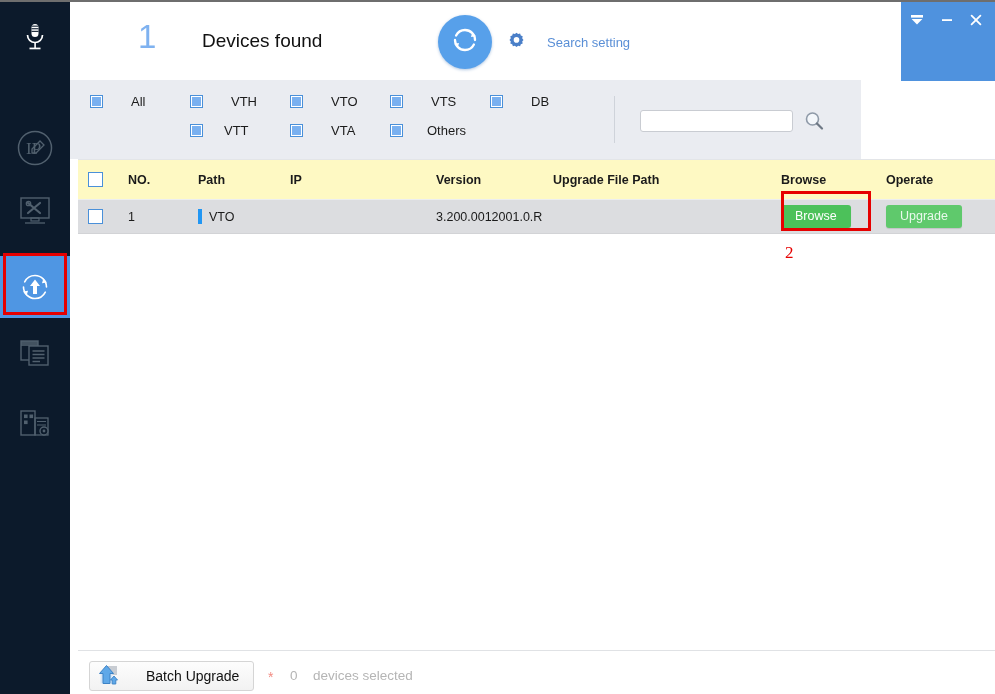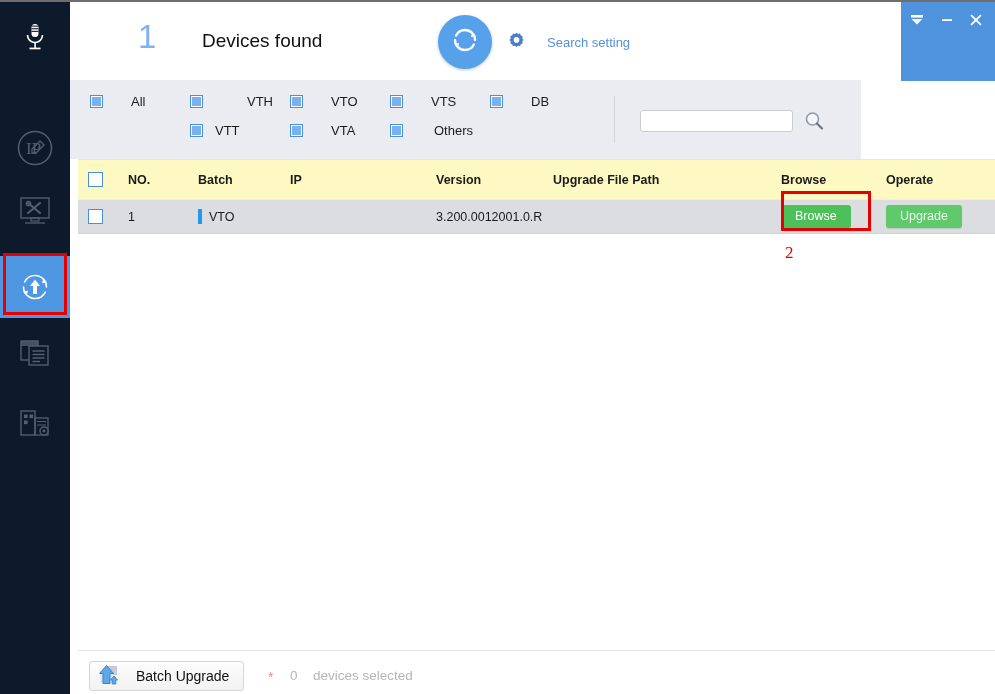--- a/index.html
+++ b/index.html
@@ -283,21 +283,21 @@
     height: 44px;
     background: #ffffff;
     border-top: 1px solid #e0e2e5;
   }
   .batch-btn {
     position: absolute;
     left: 11px; top: 10px;
     height: 30px;
     display: flex;
     align-items: center;
-    gap: 14px;
+    gap: 24px;
     padding: 0 14px 0 8px;
     background: linear-gradient(#fdfdfd, #f2f2f2);
     border: 1px solid #d5d5d5;
     border-radius: 3px;
     font-size: 14px;
     color: #111111;
     cursor: pointer;
     box-sizing: border-box;
   }
   .sel-star {
@@ -454,46 +454,46 @@
       </div>
     </div>
   </div>
 
   <div class="filterbar">
 
     <div class="fcell" style="left:20px; top:14px;">
       <span class="cbox checked"></span>
       <span class="flabel" style="margin-left:28px;">All</span>
     </div>
-    <div class="fcell" style="left:120px; top:14px;gap:16px;">
+    <div class="fcell" style="left:120px; top:14px;">
       <span class="cbox checked"></span>
       <span class="flabel" style="margin-left:28px;">VTH</span>
     </div>
     <div class="fcell" style="left:220px; top:14px;">
       <span class="cbox checked"></span>
       <span class="flabel" style="margin-left:28px;">VTO</span>
     </div>
     <div class="fcell" style="left:320px; top:14px;">
       <span class="cbox checked"></span>
       <span class="flabel" style="margin-left:28px;">VTS</span>
     </div>
     <div class="fcell" style="left:420px; top:14px;">
       <span class="cbox checked"></span>
       <span class="flabel" style="margin-left:28px;">DB</span>
     </div>
 
     <div class="fcell" style="left:120px; top:43px;">
       <span class="cbox checked"></span>
-      <span class="flabel" style="margin-left:12px;">VTT</span>
+      <span class="flabel" style="margin-left:21px;">VTT</span>
     </div>
     <div class="fcell" style="left:220px; top:43px;">
       <span class="cbox checked"></span>
       <span class="flabel" style="margin-left:28px;">VTA</span>
     </div>
-    <div class="fcell" style="left:320px; top:43px;gap:7px;">
+    <div class="fcell" style="left:320px; top:43px;">
       <span class="cbox checked"></span>
       <span class="flabel" style="margin-left:24px;">Others</span>
     </div>
 
     <div class="vdiv"></div>
 
     <input class="search-input" type="text" value="" placeholder="" style="">
 
     <div class="search-go">
       <span>
@@ -505,21 +505,21 @@
     </div>
   </div>
 
   <div class="table-wrap">
 
     <div class="thead">
       <div class="cell c-check">
         <span class="cbox-lg"></span>
       </div>
       <div class="cell c-no">NO.</div>
-      <div class="cell c-type">Batch</div>
+      <div class="cell c-type">Path</div>
       <div class="cell c-ip">IP</div>
       <div class="cell c-path">Upgrade File Path</div>
       <div class="cell c-ver">Version</div>
       <div class="cell c-brw">Browse</div>
       <div class="cell c-opr">Operate</div>
     </div>
 
     <div class="trow">
       <div class="cell c-check">
         <span class="cbox-lg"></span>

